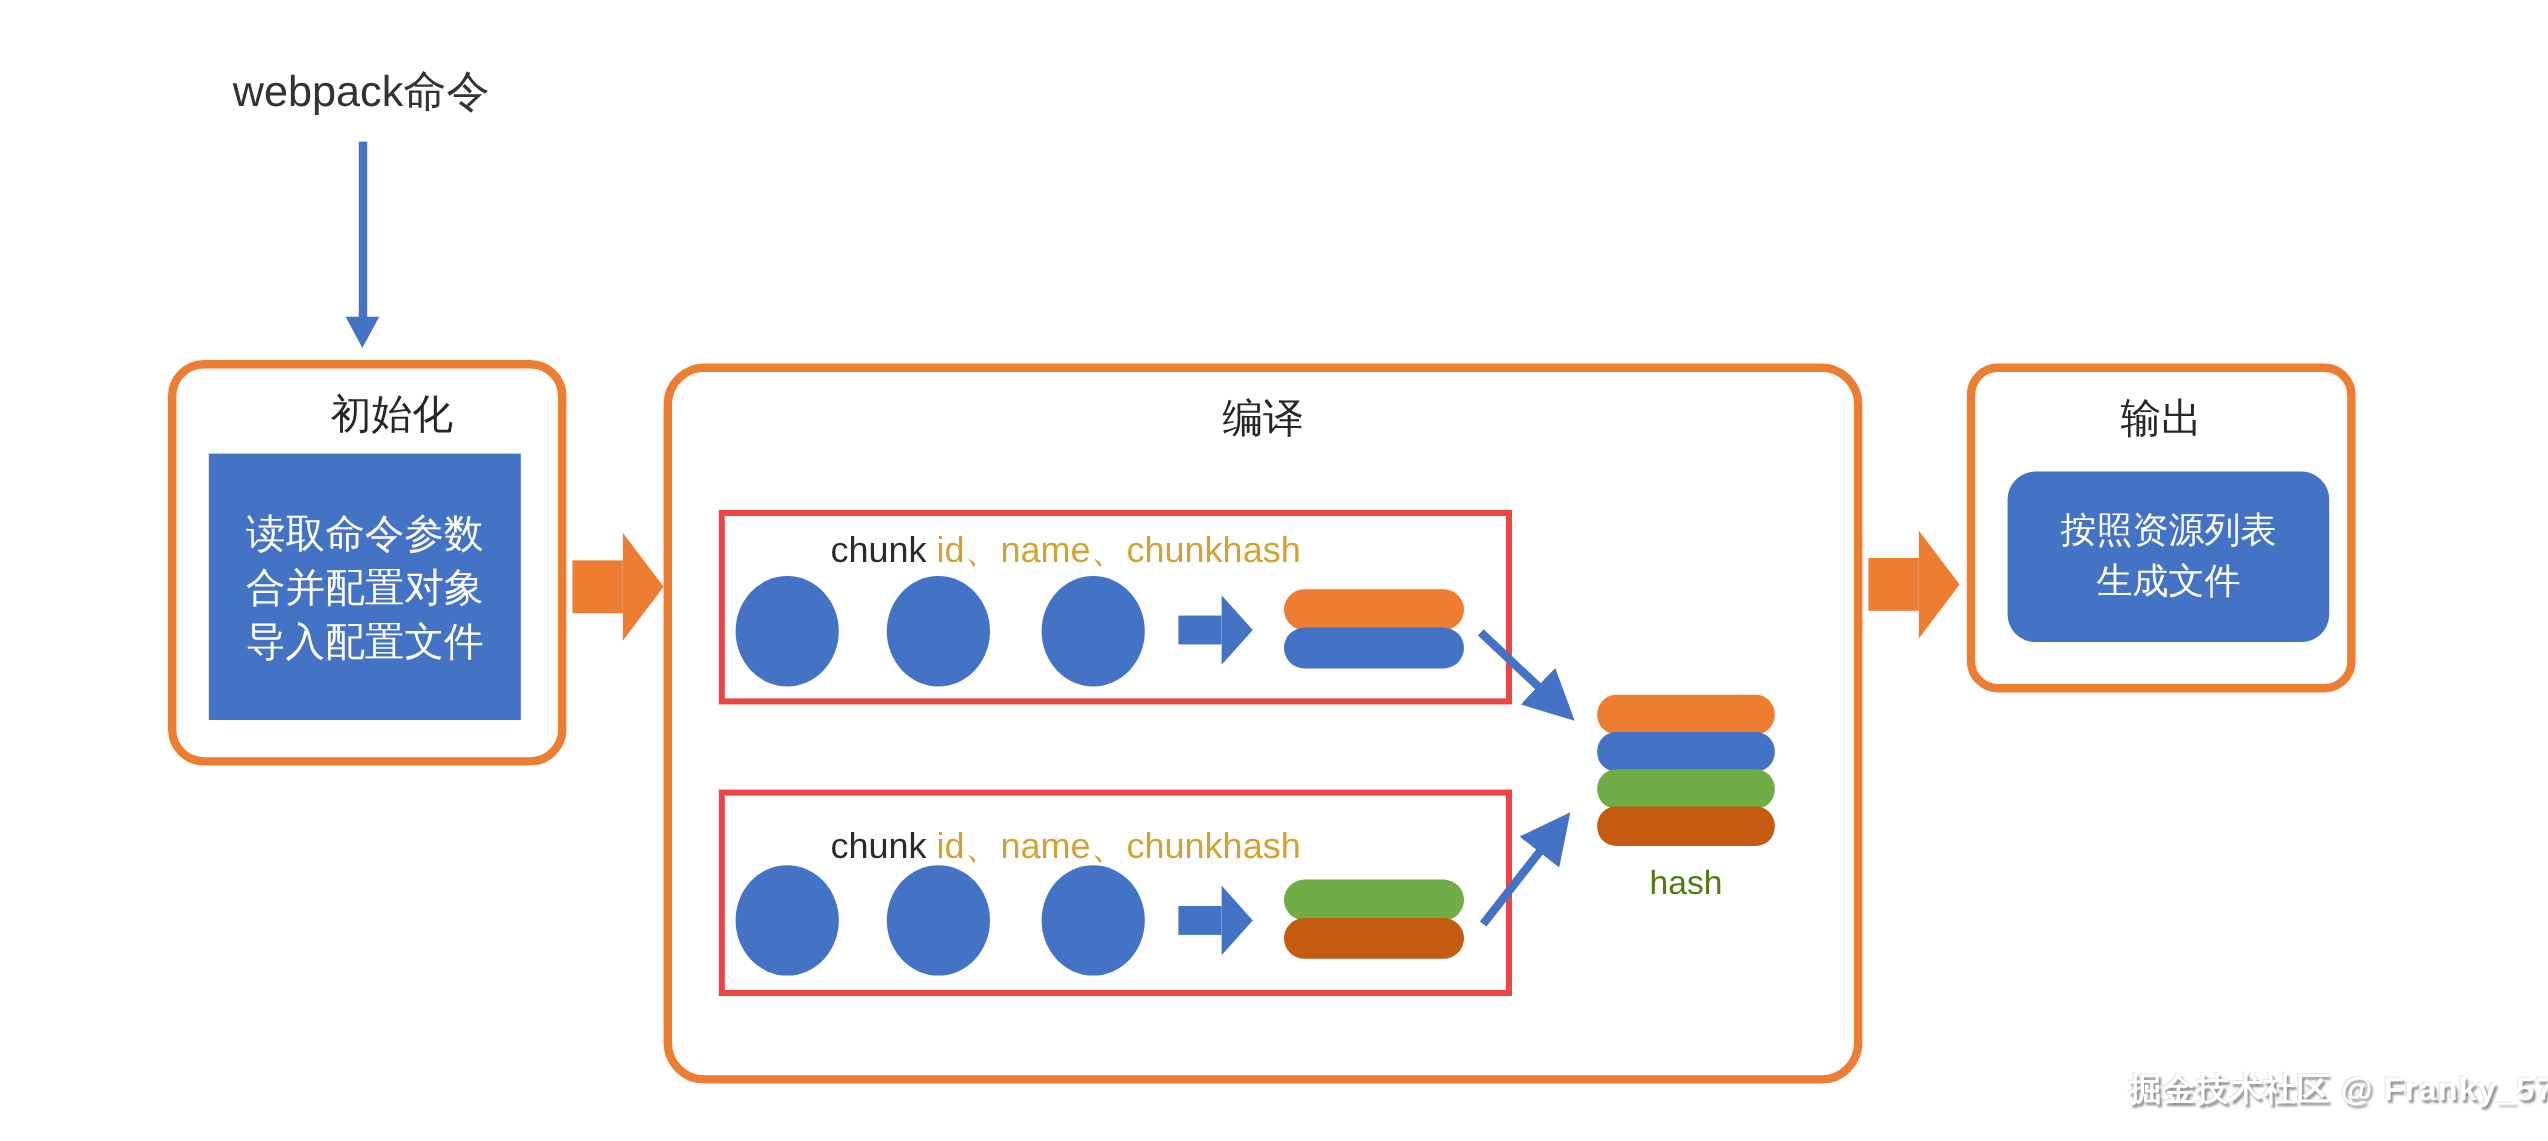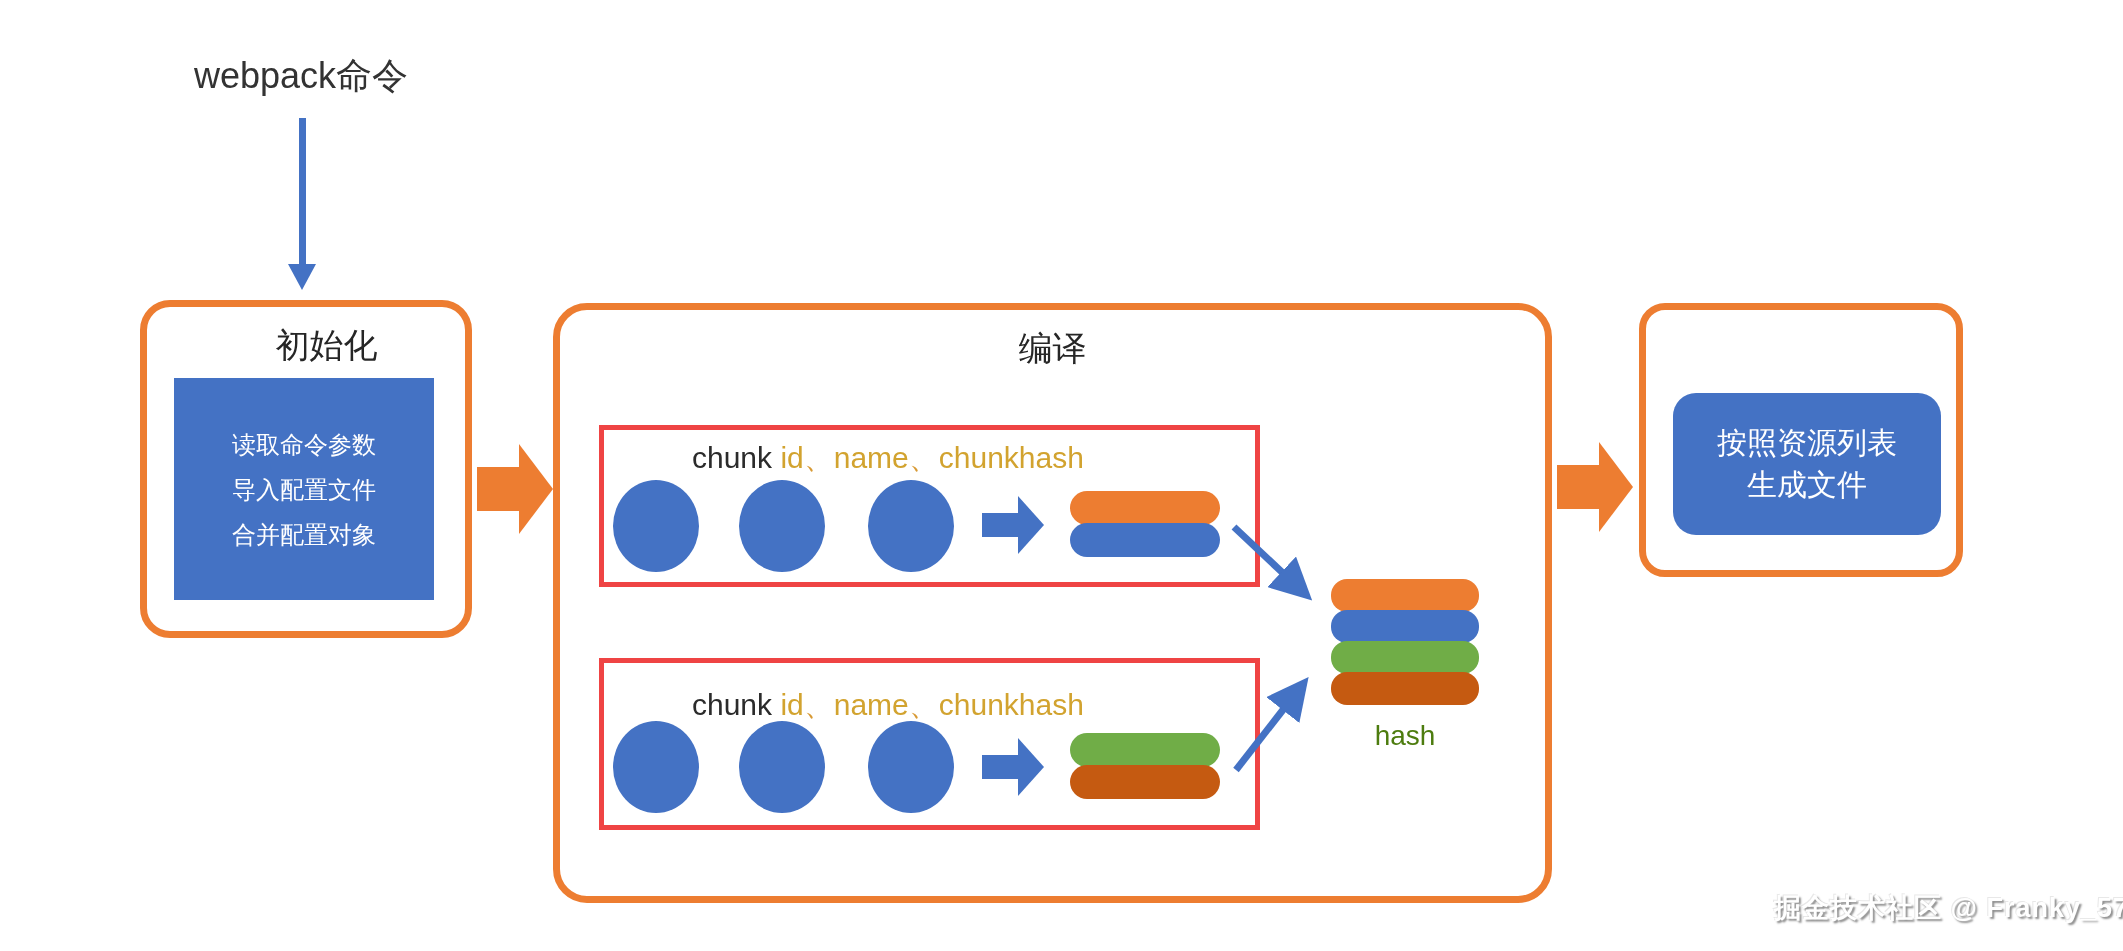--- a/index.html
+++ b/index.html
@@ -34,21 +34,21 @@
   #output-box{left:1603px;top:303px;width:324px;height:274px;border-radius:26px;}
   .stage-title{
     margin-top:16px;text-align:center;
     font-size:34px;color:#262626;
   }
   .blue-panel{
     position:absolute;background:#4472C4;color:#fff;
     display:flex;flex-direction:column;align-items:center;justify-content:center;
     text-align:center;
   }
-  #init-panel{left:27px;top:71px;width:260px;height:222px;font-size:24px;line-height:45px;}
+  #init-panel{left:27px;top:71px;width:260px;height:222px;font-size:33px;line-height:45px;}
   #output-panel{left:27px;top:83px;width:268px;height:142px;font-size:30px;line-height:42px;border-radius:23px;}
   
   .o-arrow{position:absolute;width:76px;height:90px;}
   .o-arrow .shaft{position:absolute;left:0;top:23px;width:42px;height:44px;background:#ED7D31;}
   .o-arrow .head{
     position:absolute;left:42px;top:0;width:0;height:0;
     border-top:45px solid transparent;border-bottom:45px solid transparent;
     border-left:34px solid #ED7D31;
   }
   #stage-arrow-1{left:441px;top:444px;}
@@ -109,22 +109,22 @@
   <div class="top-label">webpack命令</div>
   <div class="v-arrow">
     <div class="shaft"></div>
     <div class="head"></div>
   </div>
 
   <div id="init-box" class="stage-box">
     <div class="stage-title">初始化</div>
     <div id="init-panel" class="blue-panel">
       <div>读取命令参数</div>
+      <div>合并配置对象</div>
       <div>导入配置文件</div>
-      <div>合并配置对象</div>
     </div>
   </div>
 
   <div id="stage-arrow-1" class="o-arrow">
     <div class="shaft"></div>
     <div class="head"></div>
   </div>
 
   <div id="compile-box" class="stage-box">
     <div class="stage-title">编译</div>
@@ -181,20 +181,21 @@
     </div>
     <div id="hash-label">hash</div>
   </div>
 
   <div id="stage-arrow-2" class="o-arrow">
     <div class="shaft"></div>
     <div class="head"></div>
   </div>
 
   <div id="output-box" class="stage-box">
+    <div class="stage-title">输出</div>
     <div id="output-panel" class="blue-panel">
       <div>按照资源列表</div>
       <div>生成文件</div>
     </div>
   </div>
 
   <div id="watermark">掘金技术社区 @ Franky_57</div>
 
 </div>
 

